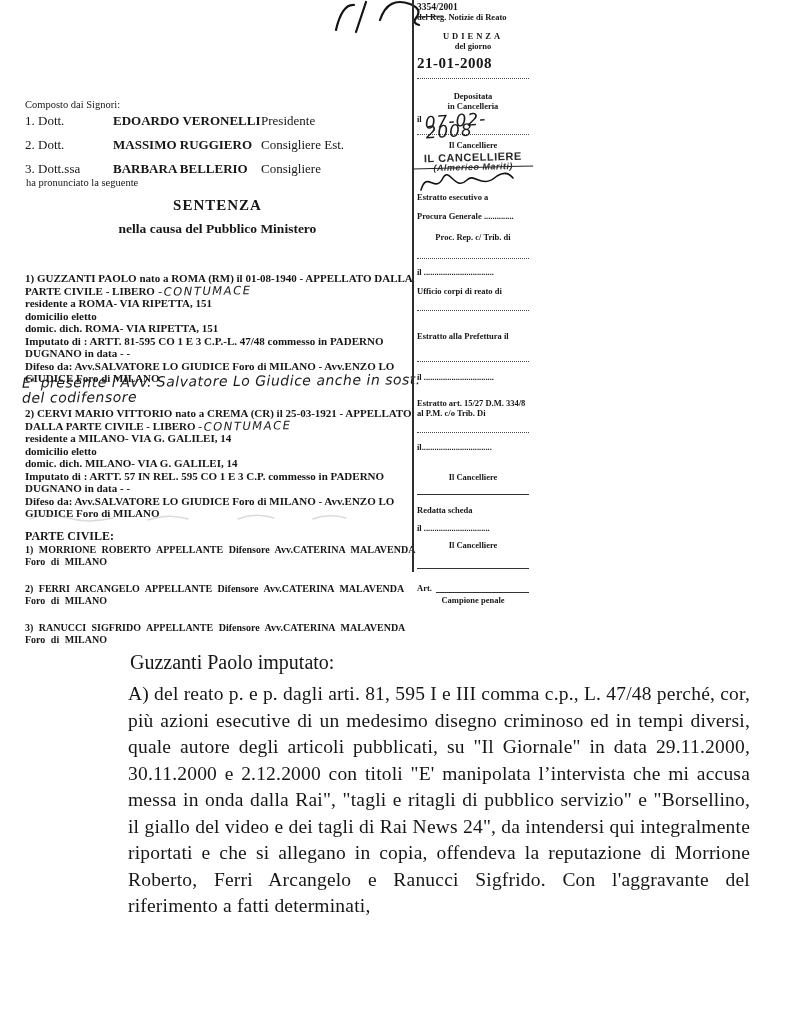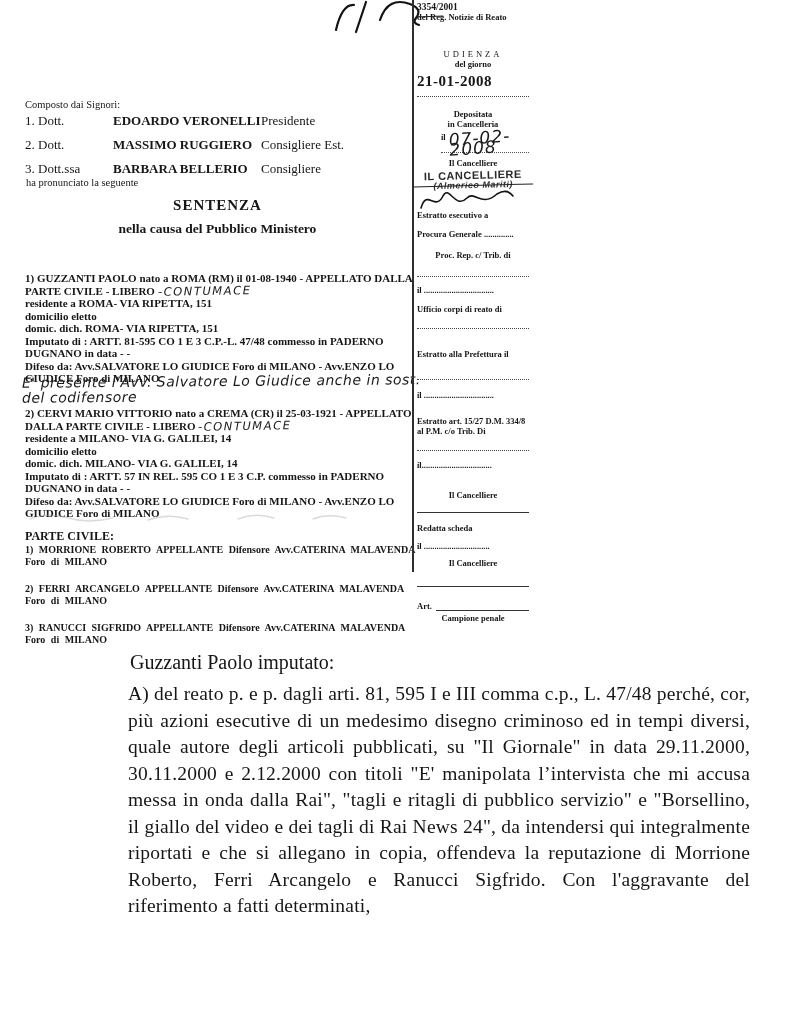--- a/index.html
+++ b/index.html
@@ -42,27 +42,27 @@
   .pc-entry{left:25px;width:392px;font-size:10px;font-weight:600;line-height:11.5px;word-spacing:3px;}
 
   
   .divider{left:412px;top:0;width:2px;height:572px;background:#2e2e2e;}
   .rcol{left:417px;top:2px;width:112px;font-size:8.5px;font-weight:600;line-height:10px;}
   .rc{margin:0;}
   .rc-center{text-align:center;}
   .rc-reg{font-size:9.5px;font-weight:bold;}
   .rc-reglabel{position:relative;}
   .rc-reglabel::after{content:'';position:absolute;left:0;top:4px;width:26px;border-top:1.5px solid #222;transform:rotate(-2deg);}
-  .rc-udienza{letter-spacing:3px;font-weight:normal;margin-top:27px;text-align:center;}
+  .rc-udienza{letter-spacing:3px;font-weight:bold;margin-top:9px;text-align:center;}
   .rc-giorno{text-align:center;font-weight:600;}
   .rc-date{font-size:15px;font-weight:bold;margin-top:7px;letter-spacing:0.5px;}
   .dotrow{border-bottom:1.5px dotted #444;height:6px;margin-top:4px;}
   .solidrow{border-bottom:1.5px solid #333;height:4px;margin-top:8px;}
   .rc-dep{margin-top:12px;font-weight:bold;text-align:center;}
-  .ilrow{display:flex;align-items:flex-start;margin-top:3px;border-bottom:1px dotted #555;margin-left:24px;}
+  .ilrow{display:flex;align-items:flex-start;margin-top:3px;border-bottom:1px dotted #555;}
   .hand-date{font-size:17px;letter-spacing:1px;transform:rotate(-4deg);display:inline-block;margin-left:3px;}
   .rc-canc{margin-top:5px;text-align:center;}
   .stamp{margin-top:2px;text-align:center;font-family:"Liberation Sans",sans-serif;
          font-weight:bold;font-size:11px;letter-spacing:0.5px;color:#2a2a2a;transform:rotate(-1.5deg);}
   .stamp-name{position:relative;display:block;font-size:9px;font-weight:600;font-style:italic;color:#333;}
   .stamp-name::after{content:'';position:absolute;left:-4px;right:-4px;top:45%;border-top:1.5px solid #222;}
   .sig-wrap{height:24px;position:relative;}
   .artrow{display:flex;margin-top:14px;align-items:flex-end;}
   .artline{flex:1;border-bottom:1.5px solid #333;margin-left:4px;height:8px;}
 

